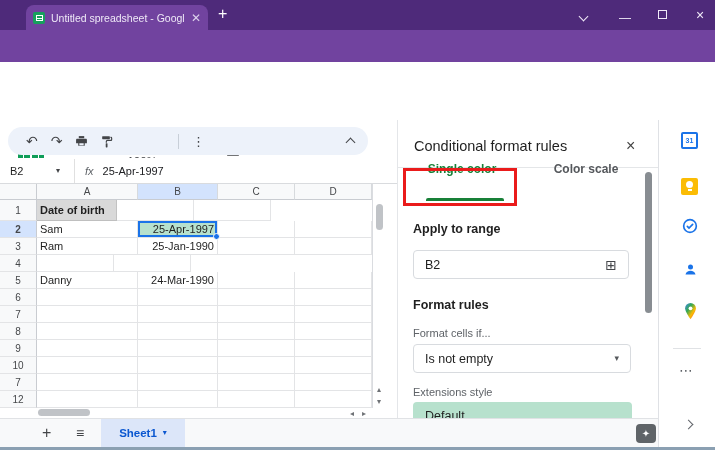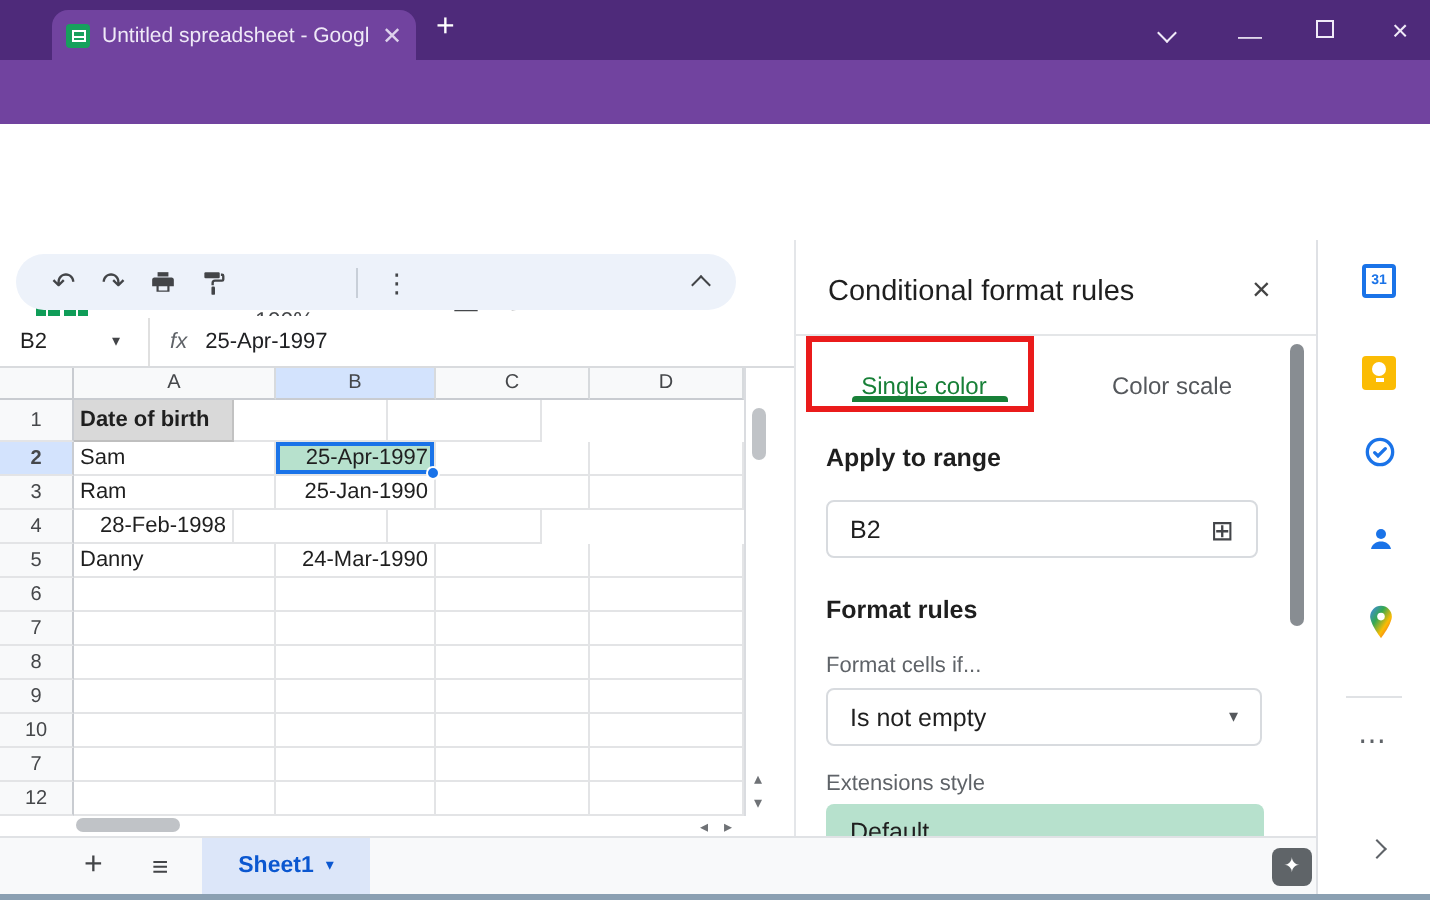--- a/index.html
+++ b/index.html
@@ -85,21 +85,21 @@
             display:flex;align-items:center;justify-content:center;gap:6px;color:var(--sheet-tab-text-blue,#0b57d0);
             font-size:11.5px;font-weight:bold;}
   .sparkle{position:absolute;left:636px;top:5px;width:20px;height:19px;border-radius:4px;background:#5f6468;color:#fff;
            font-size:10px;display:flex;align-items:center;justify-content:center;}
   .bottom-edge{position:absolute;left:0;top:447px;width:715px;height:3px;background:#8ba0b2;}
   
   .panel{position:absolute;left:397px;top:120px;width:261px;height:298px;background:#fff;border-left:1px solid #e4e6e9;overflow:hidden;}
   .panel-title{position:absolute;left:16px;top:18px;font-size:14.5px;color:#1f1f1f;}
   .panel-close{position:absolute;left:228px;top:18px;font-size:16px;color:#444;}
   .panel-div{position:absolute;left:0;top:47px;width:261px;height:1px;background:#e4e6e8;}
-  .ptab{position:absolute;top:60px;height:26px;display:flex;align-items:center;justify-content:center;font-size:12px;font-weight:normal;}
+  .ptab{position:absolute;top:36px;height:26px;display:flex;align-items:center;justify-content:center;font-size:12px;font-weight:bold;}
   .ptab.active{color:var(--active-tab-green,#188038);}
   .ptab.inactive{color:#55585c;}
   .ptab-underline{position:absolute;left:28px;top:78px;width:78px;height:3px;border-radius:2px 2px 0 0;background:var(--active-tab-green,#188038);}
   .plabel-bold{position:absolute;font-size:12.5px;font-weight:bold;color:#1f1f1f;}
   .plabel-sm{position:absolute;font-size:11px;color:#5f6368;}
   .pfield{position:absolute;left:15px;width:216px;height:29px;border:1px solid #d8dbdf;border-radius:4px;background:#fff;
           display:flex;align-items:center;padding:0 11px;font-size:12.5px;color:#1f1f1f;}
   .pfield .spacer{flex:1;}
   .defaultbar{position:absolute;left:15px;top:282px;width:219px;height:40px;background:var(--selection-green-fill,#b7e1cd);
               border-radius:4px 4px 0 0;font-size:12.5px;color:#1f1f1f;padding:7px 12px;}
@@ -290,21 +290,20 @@
       </div>
       <div class="grow" style="height: 17px;">
         <div class="rn">3</div>
         <div class="cell" style="width: 101px;">Ram</div>
         <div class="cell date" style="width: 80px;">25-Jan-1990</div>
         <div class="cell" style="width: 77px;"></div>
         <div class="cell" style="width: 77px;"></div>
       </div>
       <div class="grow" style="height: 17px;">
         <div class="rn">4</div>
-        <div class="cell date" style="width: 80px;">28-Feb-1998</div>
         <div class="cell" style="width: 77px;"></div>
         <div class="cell" style="width: 77px;"></div>
       </div>
       <div class="grow" style="height: 17px;">
         <div class="rn">5</div>
         <div class="cell" style="width: 101px;">Danny</div>
         <div class="cell date" style="width: 80px;">24-Mar-1990</div>
         <div class="cell" style="width: 77px;"></div>
         <div class="cell" style="width: 77px;"></div>
       </div>

